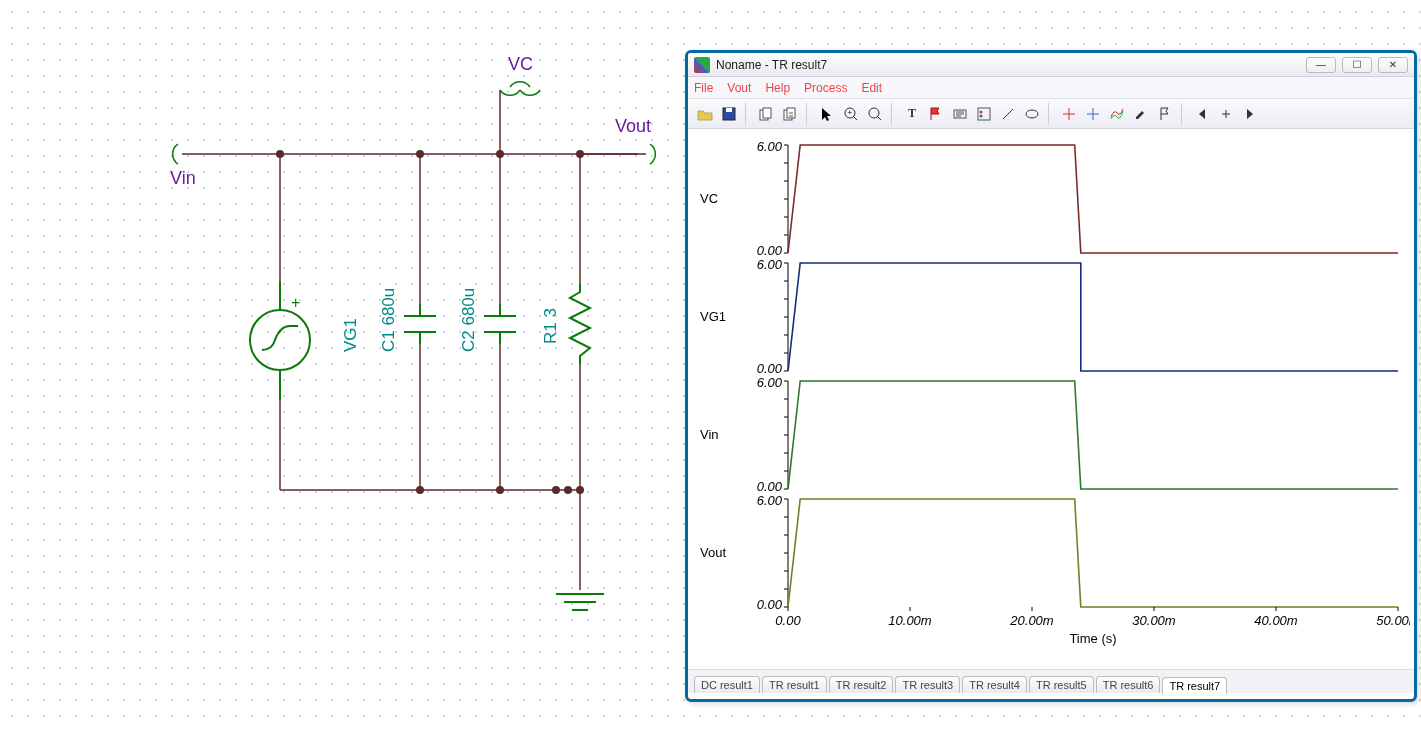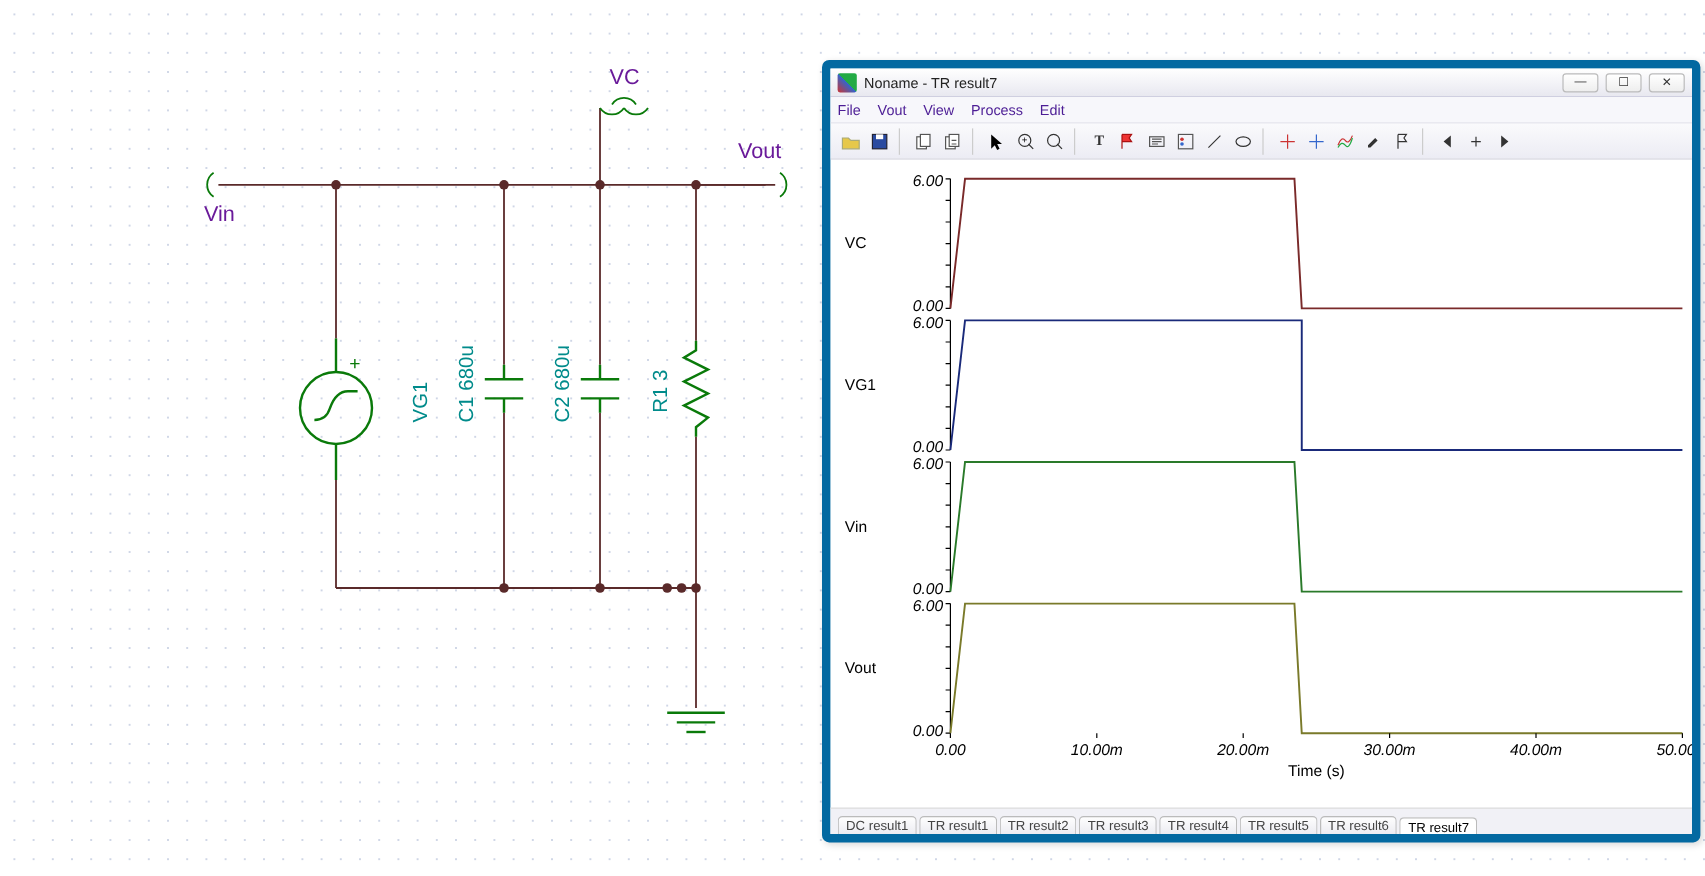--- a/index.html
+++ b/index.html
@@ -23,21 +23,21 @@
   .schematic-area {
     position: absolute;
     left: 0; top: 0;
     width: 682px; height: 730px;
   }
   .result-window {
     position: absolute;
     left: 685px; top: 50px;
     width: 732px; height: 652px;
     background: #fff;
-    border: 7px solid #0369a1;
+    border: 3px solid #0369a1;
     box-shadow: 2px 2px 6px rgba(0,0,0,0.15);
     border-radius: 6px;
     overflow: hidden;
   }
   .titlebar {
     height: 24px;
     background: linear-gradient(#fff, #e8e8f0);
     border-bottom: 1px solid #cfcfe0;
     display: flex;
     align-items: center;
@@ -59,21 +59,21 @@
     align-items: center; justify-content: center;
     font-size: 10px; color: #333;
   }
   .menubar {
     height: 22px;
     display: flex; align-items: center;
     padding: 0 6px; gap: 14px;
     border-bottom: 1px solid #e0e0e8;
     background: #f7f7fb;
   }
-  .menubar span { color: #4c1d95; font-size: 12px; cursor: default; }
+  .menubar span { color: #ef4444; font-size: 12px; cursor: default; }
   .toolbar {
     height: 30px;
     background: linear-gradient(#fafafc,#ececf4);
     border-bottom: 1px solid #d4d4de;
     display: flex; align-items: center;
     padding: 0 6px; gap: 2px;
     flex-wrap: nowrap;
   }
   .tbtn {
     width: 22px; height: 22px;
@@ -211,21 +211,21 @@
   <div class="titlebar">
     <div class="icon"></div>
     <div class="title">Noname - TR result7</div>
     <div class="winbtn">—</div>
     <div class="winbtn">☐</div>
     <div class="winbtn">✕</div>
   </div>
   <div class="menubar">
     <span>File</span>
     <span>Vout</span>
-    <span>View</span>
+    <span>Help</span>
     <span>Process</span>
     <span>Edit</span>
   </div>
   <div class="toolbar">
     <div class="tbtn">
         <svg width="16" height="14">
           <path d="M1 4h5l2 2h7v7H1z" fill="#e6c84a" stroke="#aa7"></path>
         </svg>
       </div>
     <div class="tbtn">

